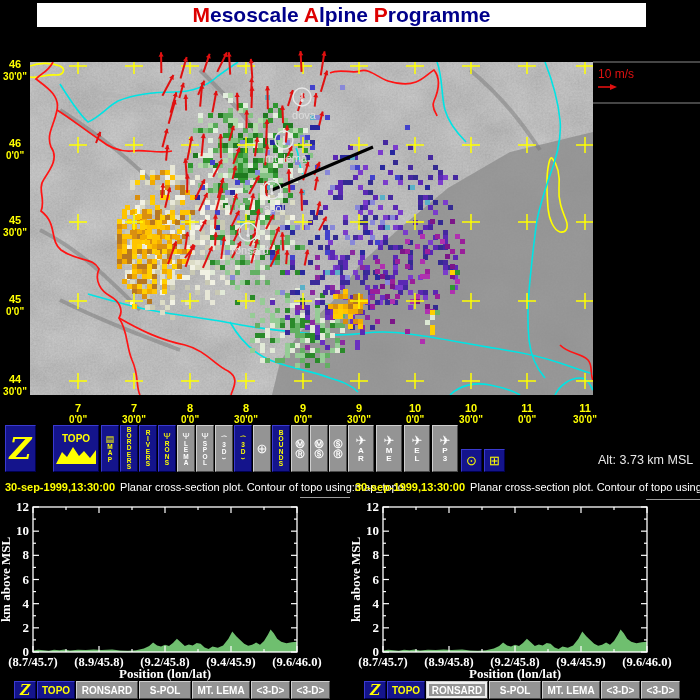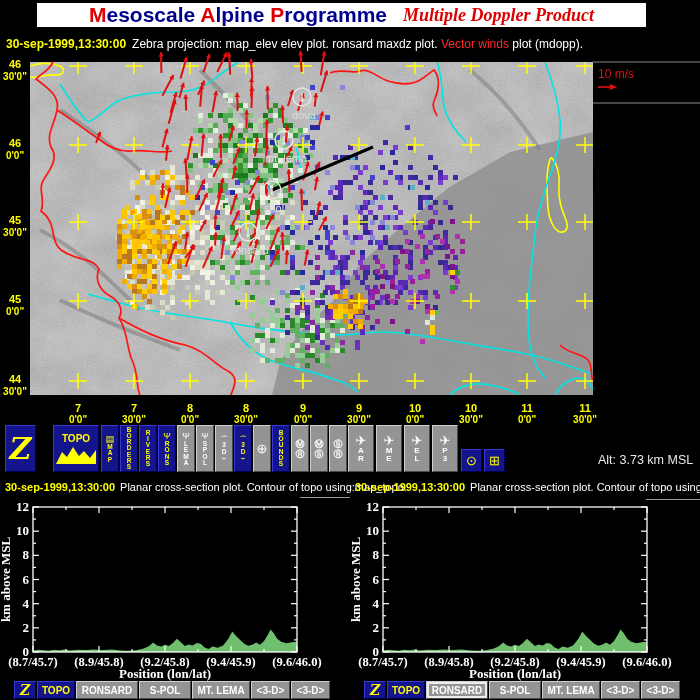--- a/index.html
+++ b/index.html
@@ -33,24 +33,22 @@
   .pnl-btn.sel{box-shadow:inset 0 0 0 2px #ededed;}
   .deco-line{position:absolute;height:1px;background:#9a9a9a;}
 </style>
 </head>
 <body>
 
 <div class="screen">
 
   <div class="title-bar">
     <div class="app-title" id="app-title"><span style="color: rgb(221, 0, 0);">M</span><span style="color: rgb(0, 0, 139);">esoscale </span><span style="color: rgb(221, 0, 0);">A</span><span style="color: rgb(0, 0, 139);">lpine </span><span style="color: rgb(221, 0, 0);">P</span><span style="color: rgb(0, 0, 139);">rogramme</span></div>
-    <div class="product-title">Multiple Doppler Product</div>
   </div>
 
-  <div class="status-line"><span class="ts">30-sep-1999,13:30:00</span><span>Zebra projection: map_elev elev  plot.  ronsard maxdz  plot.</span> <span class="vw">Vector winds</span><span> plot (mdopp).</span></div>
 
   <svg id="map-svg" width="700" height="425" viewBox="0 0 700 425">
     <defs>
       <clipPath id="mapClip">
           <rect x="30" y="62" width="563" height="333"></rect>
         </clipPath>
       <filter id="fineNoise" x="0%" y="0%" width="100%" height="100%">
         <feTurbulence type="fractalNoise" baseFrequency="0.55" numOctaves="2" seed="11"></feTurbulence>
         <feColorMatrix type="saturate" values="0"></feColorMatrix>
         <feComponentTransfer>

